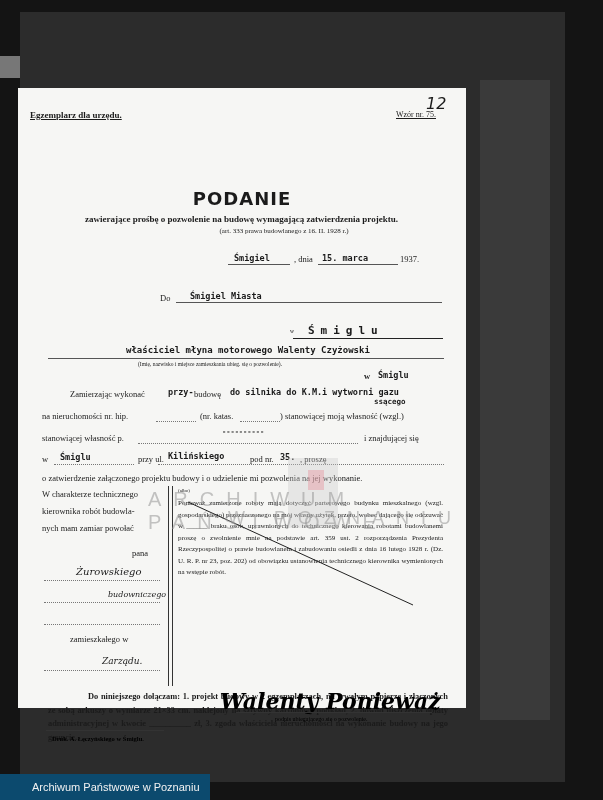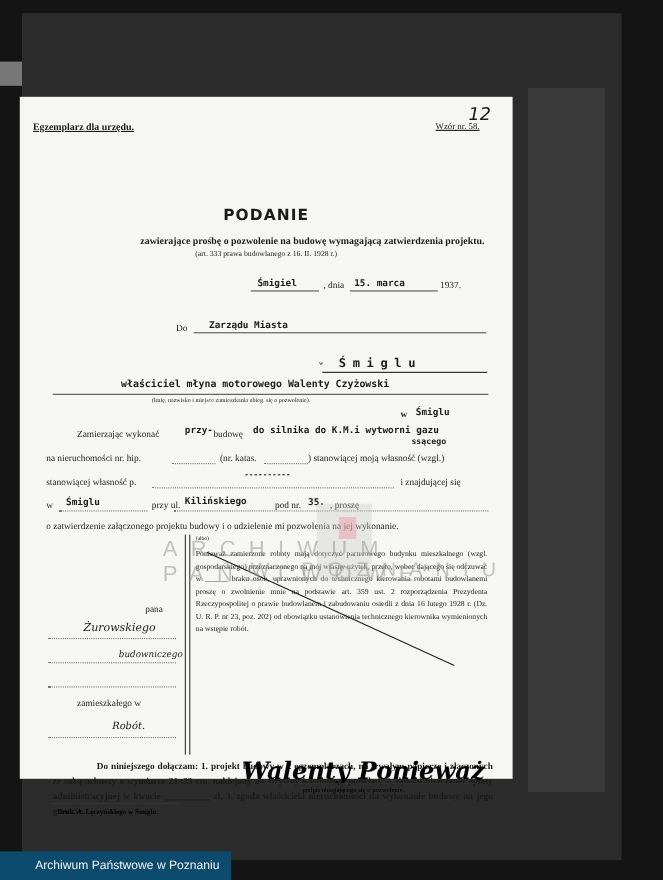--- a/index.html
+++ b/index.html
@@ -22,23 +22,23 @@
   .paper {
     position:absolute; left:18px; top:88px; width:448px; height:620px;
     background:#f6f6f4;
     color:#1b1b1b;
   }
   .abs { position:absolute; white-space:nowrap; }
   .hdr-left { left:12px; top:22px; font-size:9px; font-weight:bold; text-decoration:underline; }
   .hdr-right { left:378px; top:22px; font-size:8px; text-decoration:underline; }
   .page-num { left:408px; top:6px; font-size:16px; font-style:italic; font-family:"DejaVu Sans", sans-serif; }
   .intro { left:30px; top:44px; width:390px; font-size:8.4px; line-height:14px; white-space:normal; text-align:justify; text-indent:42px; font-weight:bold; }
-  .title { left:0; width:448px; top:100px; text-align:center; font-family:"DejaVu Sans", sans-serif; font-weight:bold; font-size:14px; letter-spacing:1px; }
-  .subtitle { left:0; width:532px; top:126px; text-align:center; font-size:9px; font-weight:bold; }
-  .subtitle2 { left:0; width:448px; top:139px; text-align:center; font-size:7px; }
+  .title { left:0; width:448px; top:100px; text-align:center; font-family:"DejaVu Sans", sans-serif; font-weight:bold; font-size:18px; letter-spacing:1px; }
+  .subtitle { left:0; width:447px; top:126px; text-align:center; font-size:9px; font-weight:bold; }
+  .subtitle2 { left:0; width:532px; top:139px; text-align:center; font-size:7px; }
   .typed { font-family:"DejaVu Sans Mono", monospace; font-weight:bold; font-size:8.5px; }
   .line { position:absolute; border-bottom:1px solid #555; }
   .small { font-size:8.5px; }
   .tiny { font-size:5.5px; }
   .col-right { left:160px; top:392px; width:265px; font-size:7px; line-height:11.5px; white-space:normal; text-align:justify; }
   .vdiv { position:absolute; left:150px; top:375px; width:3px; height:240px; border-left:1px solid #333; border-right:1px solid #333; }
   .script { font-family:"DejaVu Serif", serif; font-style:italic; font-size:10px; }
   .attach { left:30px; top:595px; width:400px; font-size:8.4px; line-height:13.5px; white-space:normal; text-align:justify; text-indent:40px; font-weight:bold; }
   .sig { left:220px; top:688px; font-family:"DejaVu Serif", serif; font-style:italic; font-size:22px; font-weight:bold; }
   .sig-cap { left:258px; top:716px; font-size:6px; }
@@ -54,43 +54,43 @@
 </style>
 </head>
 <body>
 
 <div class="board"></div>
 <div class="right-band"></div>
 <div class="left-tab"></div>
 
 <div class="paper">
   <span class="abs hdr-left">Egzemplarz dla urzędu.</span>
-  <span class="abs hdr-right">Wzór nr. 58.</span>
+  <span class="abs hdr-right">Wzór nr. 75.</span>
   <span class="abs page-num">12</span>
 
 
   <div class="abs title">PODANIE</div>
   <div class="abs subtitle">zawierające prośbę o pozwolenie na budowę wymagającą zatwierdzenia projektu.</div>
   <div class="abs subtitle2">(art. 333 prawa budowlanego z 16. II. 1928 r.)</div>
 
   <span class="abs typed" style="left:216px;top:165px;">Śmigiel</span>
   <div class="line" style="left:210px;top:176px;width:62px;"></div>
   <span class="abs small" style="left:276px;top:166px;">, dnia</span>
   <span class="abs typed" style="left:304px;top:165px;">15. marca</span>
   <div class="line" style="left:300px;top:176px;width:80px;"></div>
   <span class="abs small" style="left:382px;top:166px;">1937.</span>
 
   <span class="abs small" style="left:142px;top:205px;">Do</span>
-  <span class="abs typed" style="left:172px;top:203px;">Zarządu Miasta</span>
+  <span class="abs typed" style="left:172px;top:203px;">Śmigiel Miasta</span>
   <div class="line" style="left:158px;top:214px;width:266px;"></div>
   <span class="abs tiny" style="left:272px;top:240px;">w</span>
   <span class="abs typed" style="left:290px;top:236px;font-size:11px;letter-spacing:6px;">Śmiglu</span>
   <div class="line" style="left:275px;top:250px;width:150px;border-color:#222;"></div>
 
-  <span class="abs typed" style="left:76px;top:257px;font-size:9px;padding-left:16px;">właściciel młyna motorowego Walenty Czyżowski</span>
+  <span class="abs typed" style="left:92px;top:257px;font-size:9px;padding-left:16px;">właściciel młyna motorowego Walenty Czyżowski</span>
   <div class="line" style="left:30px;top:270px;width:396px;"></div>
   <span class="abs tiny" style="left:120px;top:273px;">(Imię, nazwisko i miejsce zamieszkania ubieg. się o pozwolenie).</span>
   <span class="abs small" style="left:346px;top:283px;font-weight:bold;">w</span>
   <span class="abs typed" style="left:360px;top:282px;">Śmiglu</span>
 
   <span class="abs small" style="left:52px;top:301px;">Zamierzając wykonać</span>
   <span class="abs typed" style="left:150px;top:299px;">przy-</span>
   <span class="abs small" style="left:176px;top:301px;">budowę</span>
   <span class="abs typed" style="left:212px;top:299px;">do silnika do K.M.i wytworni gazu</span>
   <span class="abs typed" style="left:356px;top:309px;font-size:7.5px;">ssącego</span>
@@ -112,28 +112,33 @@
   <span class="abs small" style="left:120px;top:366px;">przy ul.</span>
   <span class="abs typed" style="left:150px;top:363px;">Kilińskiego</span>
   <span class="abs small" style="left:232px;top:366px;">pod nr.</span>
   <span class="abs typed" style="left:262px;top:364px;">35.</span>
   <span class="abs small" style="left:282px;top:366px;">, proszę</span>
   <div class="line" style="left:140px;top:376px;width:286px;border-bottom:1px dotted #777;"></div>
 
   <span class="abs small" style="left:24px;top:385px;">o zatwierdzenie załączonego projektu budowy i o udzielenie mi pozwolenia na jej wykonanie.</span>
 
   <div class="vdiv" style="top:398px;height:200px;"></div>
+  <div class="abs" style="left:24px;top:398px;font-size:8.5px;line-height:17px;">
+    <div>W charakterze technicznego</div>
+    <div>kierownika robót budowla-</div>
+    <div>nych mam zamiar powołać</div>
+  </div>
   <span class="abs small" style="left:82px;top:460px;margin-left:32px;">pana</span>
   <span class="abs script" style="left:58px;top:478px;text-align:right;">Żurowskiego</span>
   <div class="line" style="left:26px;top:492px;width:116px;border-bottom:1px dotted #777;"></div>
   <span class="abs script" style="left:90px;top:502px;font-size:8px;">budowniczego</span>
   <div class="line" style="left:26px;top:514px;width:116px;border-bottom:1px dotted #777;"></div>
   <div class="line" style="left:26px;top:536px;width:116px;border-bottom:1px dotted #777;"></div>
   <span class="abs small" style="left:52px;top:546px;">zamieszkałego w</span>
-  <span class="abs script" style="left:84px;top:568px;font-size:9px;">Robót.</span>
+  <span class="abs script" style="left:84px;top:568px;font-size:9px;">Zarządu.</span>
   <div class="line" style="left:26px;top:582px;width:116px;border-bottom:1px dotted #777;"></div>
 
   <span class="abs" style="left:160px;top:400px;font-size:5px;">(albo)</span>
   <div class="abs col-right" style="top:410px;">Ponieważ zamierzone roboty mają dotyczyć parterowego budynku mieszkalnego (wzgl. gospodarskiego) przeznaczonego na mój własny użytek, przeto, wobec dającego się odczuwać w ______ braku osób, uprawnionych do technicznego kierowania robotami budowlanemi proszę o zwolnienie mnie na podstawie art. 359 ust. 2 rozporządzenia Prezydenta Rzeczypospolitej o prawie budowlanem i zabudowaniu osiedli z dnia 16 lutego 1928 r. (Dz. U. R. P. nr 23, poz. 202) od obowiązku ustanowienia technicznego kierownika wymienionych na wstępie robót.</div>
   <svg class="abs" style="left:170px;top:412px;" width="230" height="110">
     <line x1="0" y1="2" x2="225" y2="105" stroke="#222" stroke-width="1"></line>
   </svg>
 
   <div class="abs attach" style="top:602px;">Do niniejszego dołączam: 1. projekt budowy w 2 egzemplarzach, na trwałym papierze i złączonych ze sobą arkuszy o wymiarze 21×33 cm. naklejony na sztywny kartonowy podkład, 2. dowód uiszczenia opłaty administracyjnej w kwocie __________ zł, 3. zgoda właściciela nieruchomości na wykonanie budowy na jego gruncie.</div>
 

